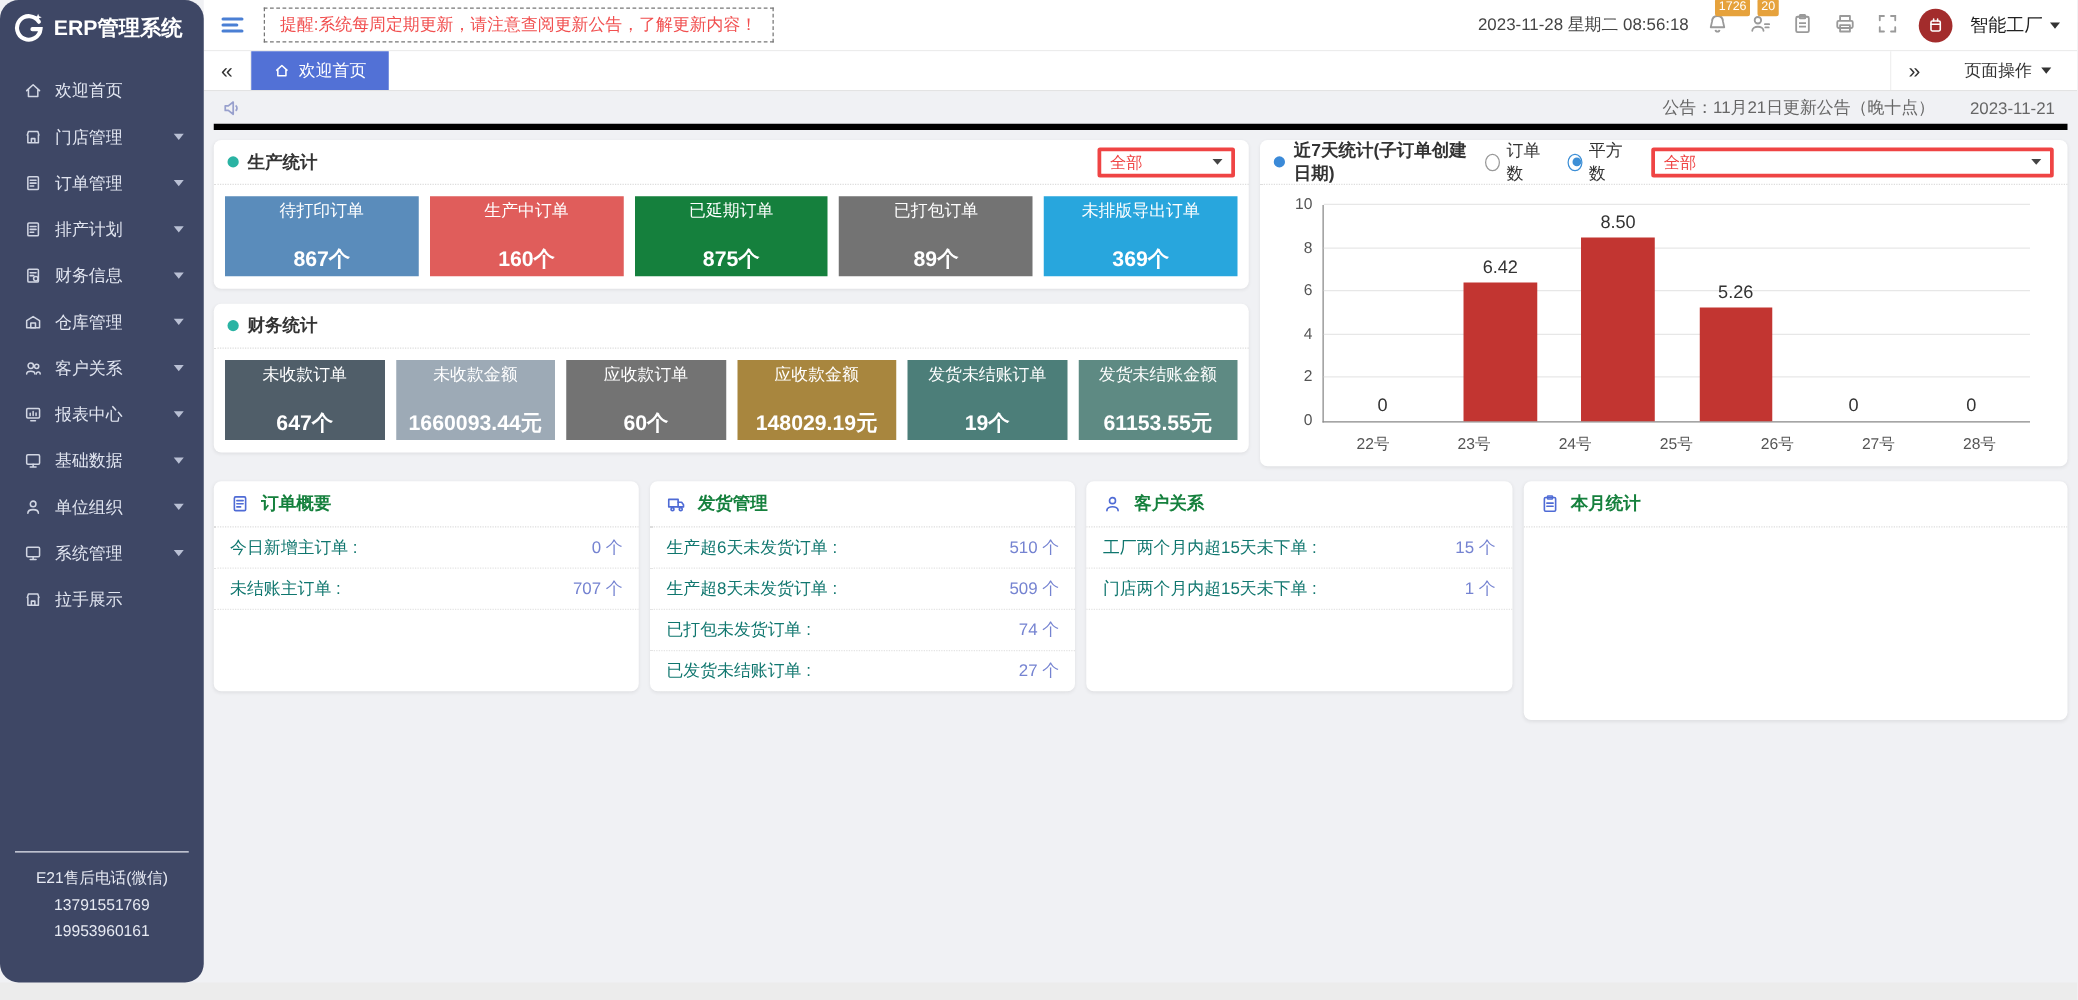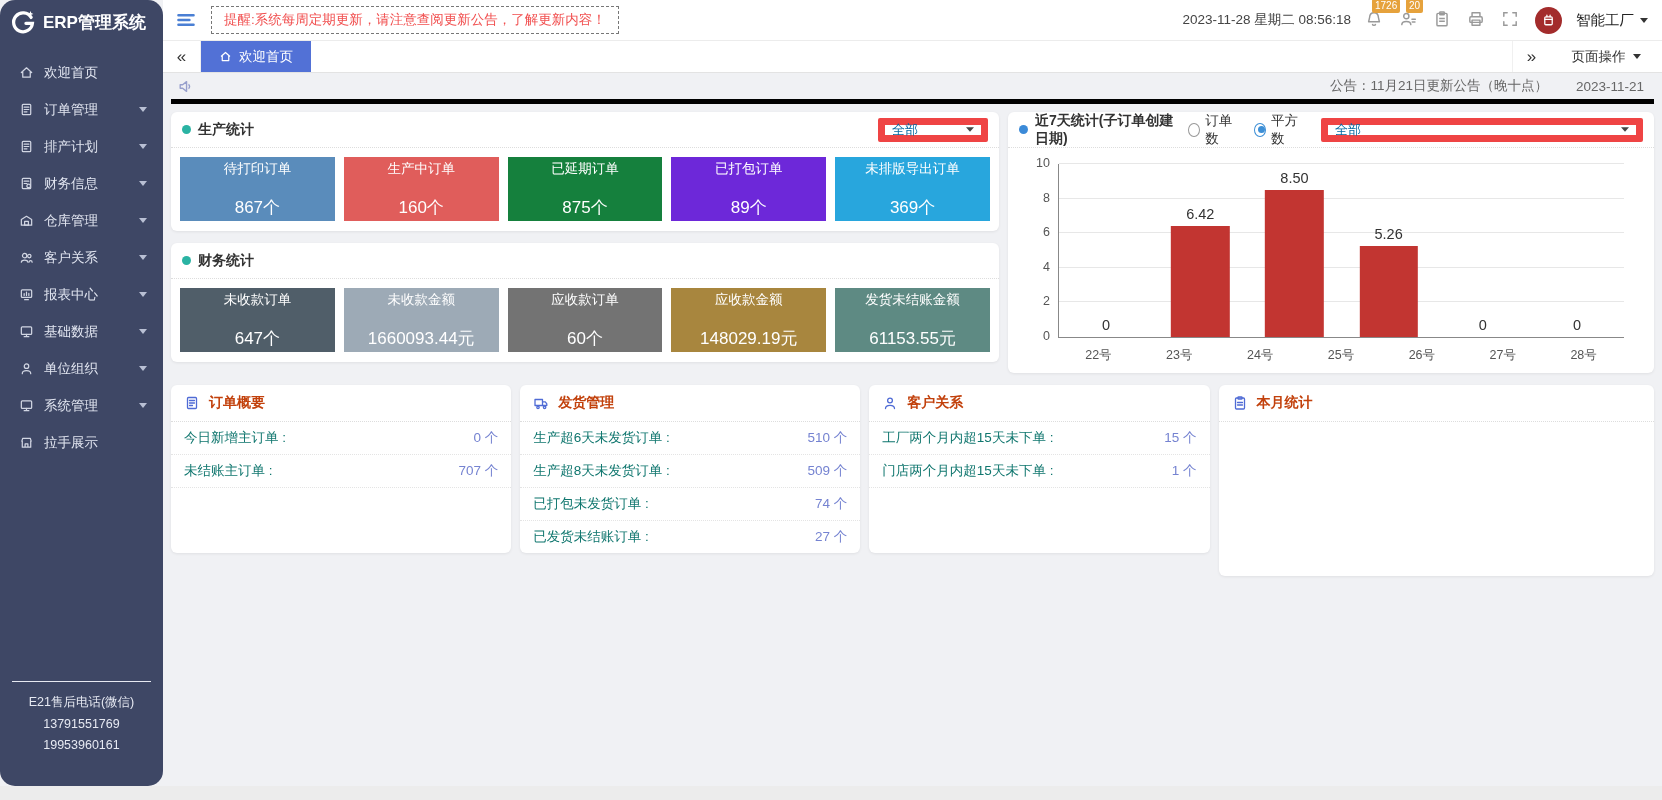--- a/index.html
+++ b/index.html
@@ -47,27 +47,27 @@
   .announce-row .sp-icon { width:17px; height:17px; color:#98a0cd; cursor:pointer; }
   .announce-text { margin-left:auto; }
   .announce-date { margin-left:28px; margin-right:4px; }
 
   .grid1 { margin-top:8px; display:flex; gap:9px; align-items:flex-start; }
   .col-left { width:828px; display:flex; flex-direction:column; gap:12px; flex:0 0 auto; }
   .panel { background:#fff; border-radius:6px; box-shadow:0 1px 3px rgba(0,0,0,.07); }
   .sec-head { height:36px; display:flex; align-items:center; gap:7px; padding:0 11px; border-bottom:1px dotted #ddd; }
   .dot { width:9px; height:9px; border-radius:50%; flex:0 0 auto; }
   .sec-title { font-weight:bold; font-size:14px; color:#333; }
-  .select { margin-left:auto; height:24px; min-width:110px; border:7px solid #ef4444; border-radius:2px; background:#fff; display:flex; align-items:center; justify-content:space-between; gap:6px; padding:0 7px; font-size:13px; color:#0369a1; cursor:pointer; }
+  .select { margin-left:auto; height:24px; min-width:110px; border:3px solid #ef4444; border-radius:2px; background:#fff; display:flex; align-items:center; justify-content:space-between; gap:6px; padding:0 7px; font-size:13px; color:#ef4444; cursor:pointer; }
   .select .caret-down { border-top-color:#444; transform:scaleY(.9); }
   .select.wide { min-width:322px; margin-left:10px; }
   .cards-row { display:flex; gap:9px; padding:9px 9px 10px; }
   .stat-card { flex:1 1 0; height:64px; display:flex; flex-direction:column; align-items:center; justify-content:center; color:#fff; cursor:pointer; }
   .stat-label { font-size:13.5px; }
-  .stat-value { font-size:17px; font-weight:normal; margin-top:18px; }
+  .stat-value { font-size:17px; font-weight:bold; margin-top:18px; }
 
   
   .chart-panel { flex:1 1 auto; height:261px; }
   .radio-group { margin-left:auto; display:flex; align-items:flex-end; gap:16px; font-size:13.5px; color:#333; }
   .radio-opt { display:flex; align-items:center; gap:5px; cursor:pointer; }
   .radio { width:14px; height:14px; border-radius:50%; border:1px solid #999; background:#fff; position:relative; }
   .radio.checked { border-color:#3d8fd6; }
   .radio.checked::after { content:""; position:absolute; left:2.5px; top:2.5px; width:7px; height:7px; border-radius:50%; background:#3d8fd6; }
   .chart-body { position:relative; height:224px; padding:16px 30px 34px 50px; }
   .plot { position:relative; height:100%; border-bottom:1.5px solid #888; border-left:1.5px solid #888; }
@@ -79,21 +79,21 @@
   .bval { position:absolute; left:0; right:0; text-align:center; font-size:14.5px; color:#333; }
   .xlabels { position:absolute; left:50px; right:30px; bottom:8px; display:flex; }
   .xlabels span { flex:1 1 0; text-align:center; font-size:12.5px; color:#555; }
 
   
   .grid2 { margin-top:12px; display:grid; grid-template-columns:1fr 1fr 1fr 1.28fr; gap:9px; align-items:start; }
   .panel-b { height:168px; overflow:hidden; }
   .panel-b.tall { height:191px; }
   .p-head { height:37px; display:flex; align-items:center; gap:9px; padding:0 13px; border-bottom:1px dotted #ddd; }
   .p-icon { width:16px; height:16px; color:#4f6bd5; flex:0 0 auto; }
-  .p-title { font-weight:bold; font-size:14px; color:#c2410c; }
+  .p-title { font-weight:bold; font-size:14px; color:#15803d; }
   .row { height:33px; display:flex; align-items:center; justify-content:space-between; padding:0 13px; border-bottom:1px dotted #e4e4e4; font-size:13.5px; }
   .row-label { color:#0f766e; }
   .row-value { color:#7583d1; }
 
   .hscrollbar { position:absolute; left:0; right:0; bottom:0; height:14px; background:#ececec; }
   svg { display:block; }
 </style>
 </head>
 <body>
 
@@ -114,20 +114,29 @@
           <span class="s-icon">
             <svg class="" viewBox="0 0 16 16" fill="none" stroke="currentColor" stroke-width="1.3" stroke-linecap="round" stroke-linejoin="round">
               <path d="M2.5 8 8 3l5.5 5M4 7v6h8V7"></path>
             </svg>
           </span>
           <span class="s-label">欢迎首页</span>
         </div>
         <div class="side-item">
           <span class="s-icon">
             <svg class="" viewBox="0 0 16 16" fill="none" stroke="currentColor" stroke-width="1.3" stroke-linecap="round" stroke-linejoin="round">
+              <path d="M3 6.5 4 3.5h8l1 3M3.5 6.5V13h9V6.5M6.5 13V9.5h3V13"></path>
+            </svg>
+          </span>
+          <span class="s-label">门店管理</span>
+          <span class="caret-down"></span>
+        </div>
+        <div class="side-item">
+          <span class="s-icon">
+            <svg class="" viewBox="0 0 16 16" fill="none" stroke="currentColor" stroke-width="1.3" stroke-linecap="round" stroke-linejoin="round">
               <rect x="3.5" y="2.5" width="9" height="11" rx="1"></rect>
               <path d="M5.5 5.5h5M5.5 8h5M5.5 10.5h3"></path>
             </svg>
           </span>
           <span class="s-label">订单管理</span>
           <span class="caret-down"></span>
         </div>
         <div class="side-item">
           <span class="s-icon">
             <svg class="" viewBox="0 0 16 16" fill="none" stroke="currentColor" stroke-width="1.3" stroke-linecap="round" stroke-linejoin="round">
@@ -328,21 +337,21 @@
                 <div class="stat-value">867个</div>
               </div>
               <div class="stat-card" style="background: rgb(224, 93, 91);">
                 <div class="stat-label">生产中订单</div>
                 <div class="stat-value">160个</div>
               </div>
               <div class="stat-card" style="background: #15803d;">
                 <div class="stat-label">已延期订单</div>
                 <div class="stat-value">875个</div>
               </div>
-              <div class="stat-card" style="background: #6d28d9;">
+              <div class="stat-card" style="background: #737373;">
                 <div class="stat-label">已打包订单</div>
                 <div class="stat-value">89个</div>
               </div>
               <div class="stat-card" style="background: rgb(40, 166, 221);">
                 <div class="stat-label">未排版导出订单</div>
                 <div class="stat-value">369个</div>
               </div>
             </div>
         </section>
 
@@ -360,20 +369,24 @@
                 <div class="stat-label">未收款金额</div>
                 <div class="stat-value">1660093.44元</div>
               </div>
               <div class="stat-card" style="background: #737373;">
                 <div class="stat-label">应收款订单</div>
                 <div class="stat-value">60个</div>
               </div>
               <div class="stat-card" style="background: rgb(168, 134, 62);">
                 <div class="stat-label">应收款金额</div>
                 <div class="stat-value">148029.19元</div>
+              </div>
+              <div class="stat-card" style="background: rgb(76, 126, 121);">
+                <div class="stat-label">发货未结账订单</div>
+                <div class="stat-value">19个</div>
               </div>
               <div class="stat-card" style="background: rgb(94, 138, 131);">
                 <div class="stat-label">发货未结账金额</div>
                 <div class="stat-value">61153.55元</div>
               </div>
             </div>
         </section>
 
       </div>
 

